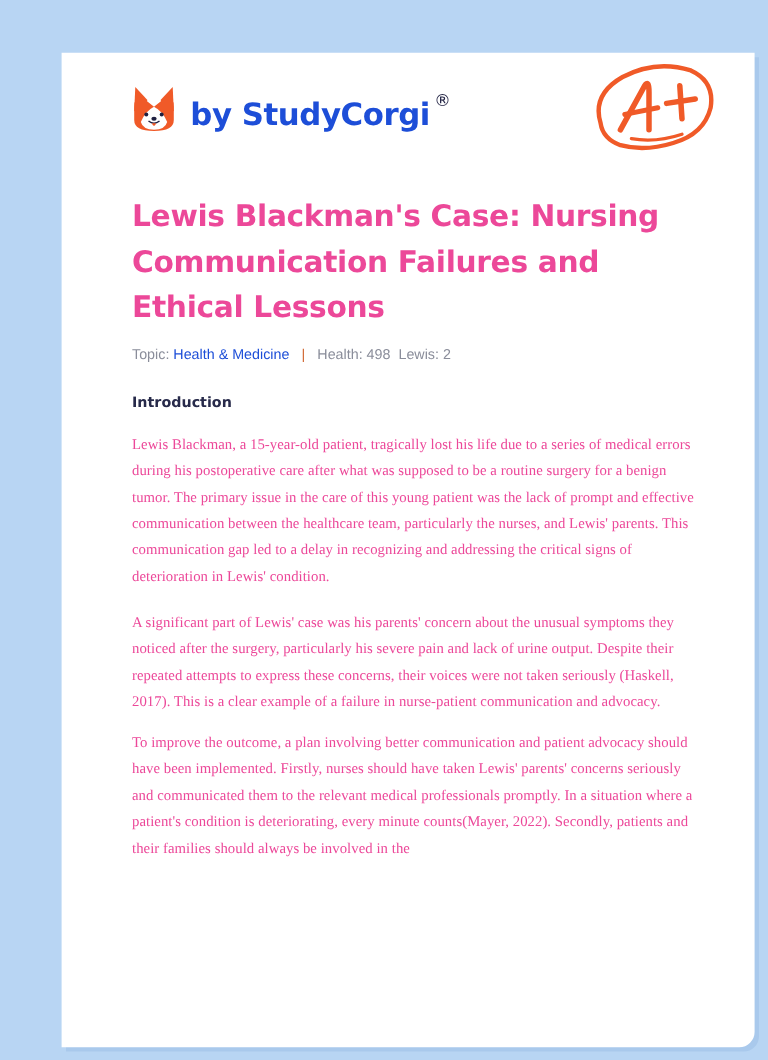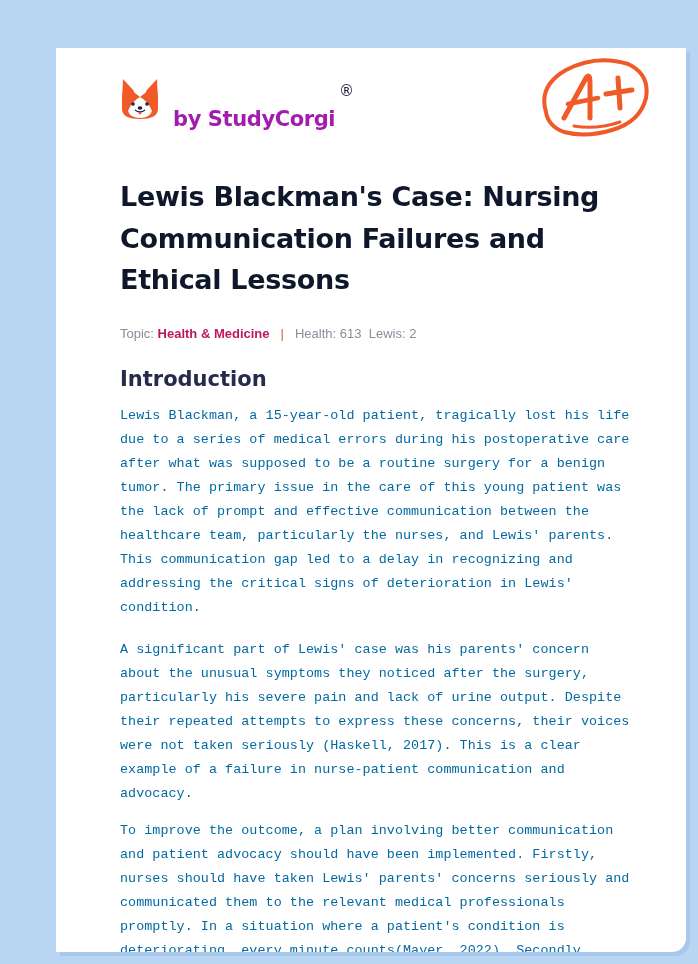--- a/index.html
+++ b/index.html
@@ -34,25 +34,25 @@
       align-items: center;
     }
     .corgi {
       width: 40px;
       height: 44px;
       margin-right: 13px;
     }
     .brand {
       font-family: "DejaVu Sans", sans-serif;
       font-weight: bold;
-      font-size: 21px;
-      color: #a21caf;
+      font-size: 28px;
+      color: #1d4ed8;
       letter-spacing: -0.4px;
       position: relative;
-      top: 20px;
+      top: 5px;
     }
     .reg {
       font-family: "DejaVu Sans", sans-serif;
       font-size: 15px;
       color: #1f2041;
       position: relative;
       top: -8px;
       margin-left: 4px;
     }
     .grade {
@@ -67,49 +67,49 @@
       left: 64px;
       top: 128px;
       width: 516px;
     }
     h1 {
       margin: 0;
       font-family: "DejaVu Sans", sans-serif;
       font-weight: bold;
       font-size: 27px;
       line-height: 41.5px;
-      color: #0f172a;
+      color: #ec4899;
       letter-spacing: -0.3px;
     }
     .meta {
-      margin-top: 25px;
+      margin-top: 13px;
       font-size: 13px;
       color: #8a8d9a;
       display: flex;
       align-items: center;
       white-space: pre;
     }
-    .meta .val { color: #be185d; font-weight: bold; }
+    .meta .val { color: #1d4ed8; }
     .meta .sep { color: #d1652f; margin: 0 11px; }
     h2 {
       margin: 0;
       font-family: "DejaVu Sans", sans-serif;
       font-weight: bold;
-      font-size: 21px;
+      font-size: 13px;
       line-height: 24px;
       color: #272a4a;
     }
     .h-intro { margin-top: 26px; }
     .h-plan { margin-top: 15px; }
     p {
       margin: 0;
-      font-family: Liberation Mono, monospace;
+      font-family: Liberation Serif, serif;
       font-size: 13.4px;
       line-height: 24px;
-      color: #0369a1;
+      color: #ec4899;
       letter-spacing: 0.05px;
     }
     .p1 { margin-top: 13px; }
     .p2 { margin-top: 18px; }
     .p3 { margin-top: 13px; }
   </style>
 </head>
 <body>
 
 <div class="card">
@@ -143,21 +143,21 @@
     <path d="M32 48 L62 42" stroke="#f05a28" stroke-width="4.5" fill="none" stroke-linecap="round"></path>
     <path d="M70 38 L96 34" stroke="#f05a28" stroke-width="5" fill="none" stroke-linecap="round"></path>
     <path d="M82 22 L84 52" stroke="#f05a28" stroke-width="5" fill="none" stroke-linecap="round"></path>
     <path d="M38 70 Q60 74 84 66" stroke="#f05a28" stroke-width="3" fill="none" stroke-linecap="round"></path>
   </svg>
 
   <div class="content">
     <h1>Lewis Blackman's Case: Nursing Communication Failures and Ethical Lessons</h1>
 
     <div class="meta">
-      <span>Topic: </span><span class="val">Health &amp; Medicine</span><span class="sep">|</span><span>Health: </span><span>613</span><span>  </span><span>Lewis: </span><span>2</span>
+      <span>Topic: </span><span class="val">Health &amp; Medicine</span><span class="sep">|</span><span>Health: </span><span>498</span><span>  </span><span>Lewis: </span><span>2</span>
     </div>
 
     <h2 class="h-intro">Introduction</h2>
     <p class="p1">Lewis Blackman, a 15-year-old patient, tragically lost his life due to a series of medical errors during his postoperative care after what was supposed to be a routine surgery for a benign tumor. The primary issue in the care of this young patient was the lack of prompt and effective communication between the healthcare team, particularly the nurses, and Lewis' parents. This communication gap led to a delay in recognizing and addressing the critical signs of deterioration in Lewis' condition.</p>
     <p class="p2">A significant part of Lewis' case was his parents' concern about the unusual symptoms they noticed after the surgery, particularly his severe pain and lack of urine output. Despite their repeated attempts to express these concerns, their voices were not taken seriously (Haskell, 2017). This is a clear example of a failure in nurse-patient communication and advocacy.</p>
 
     <p class="p3">To improve the outcome, a plan involving better communication and patient advocacy should have been implemented. Firstly, nurses should have taken Lewis' parents' concerns seriously and communicated them to the relevant medical professionals promptly. In a situation where a patient's condition is deteriorating, every minute counts(Mayer, 2022). Secondly, patients and their families should always be involved in the</p>
   </div>
 </div>
 

